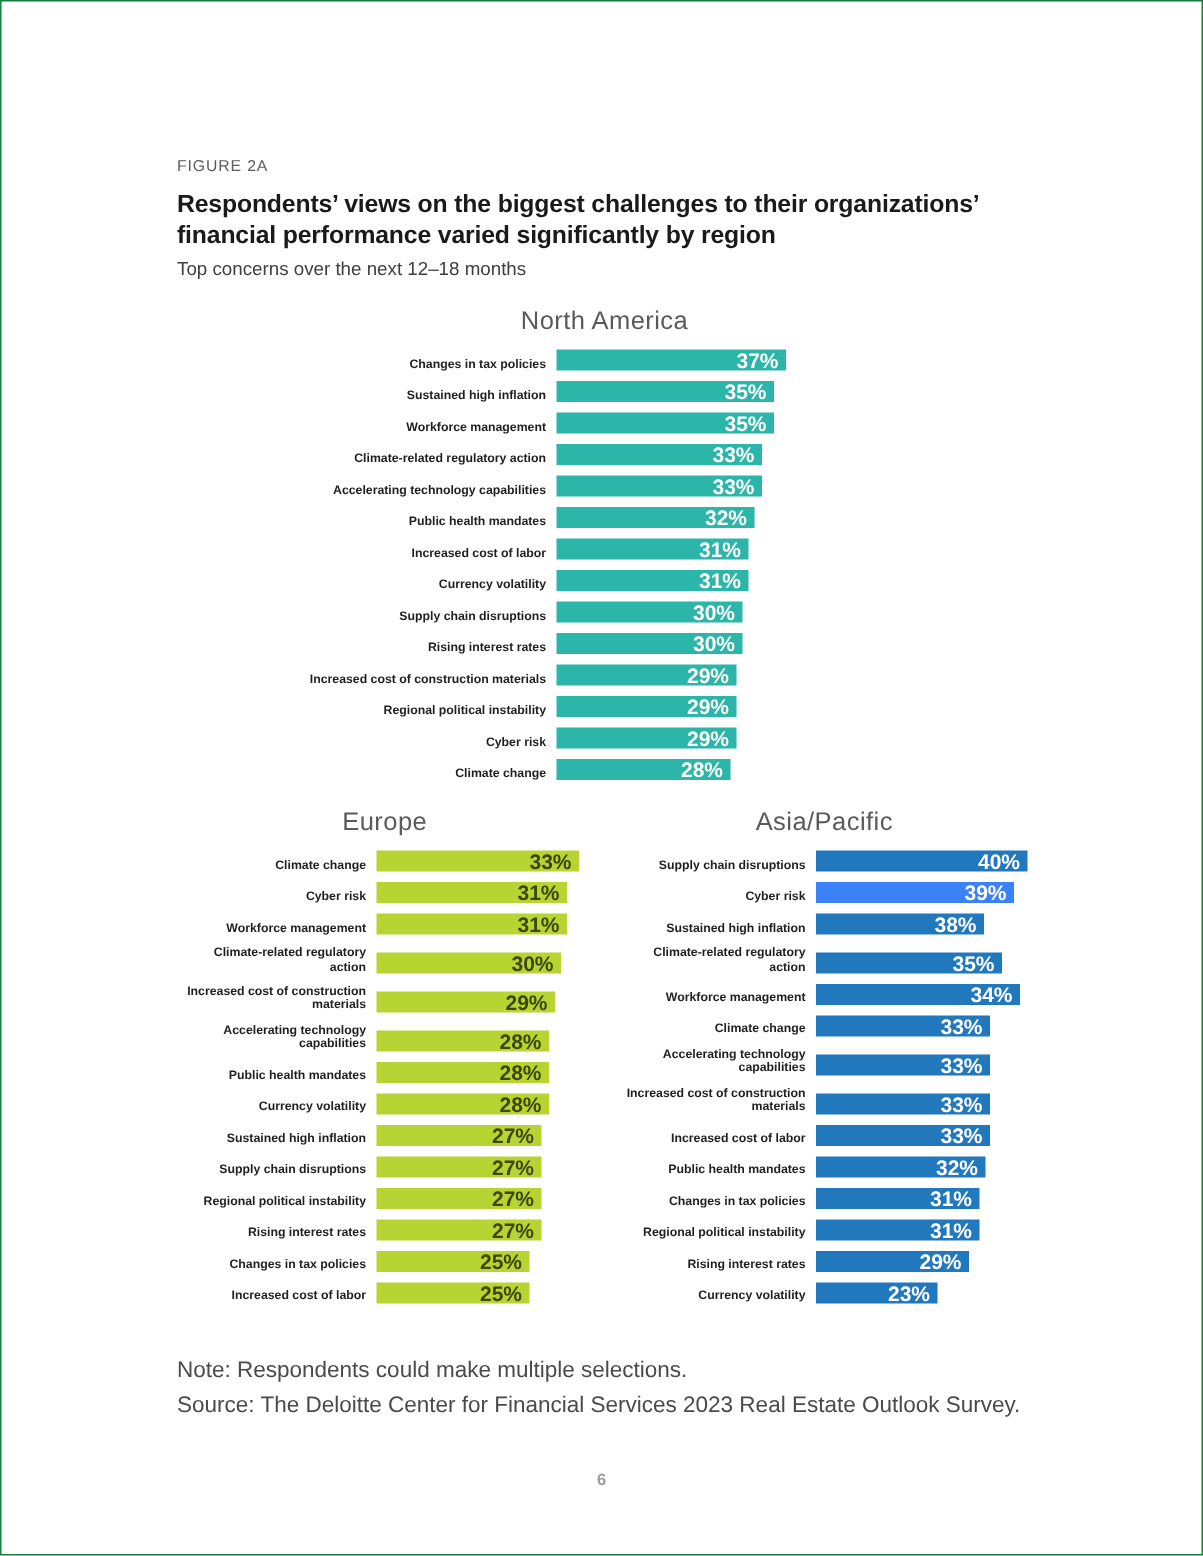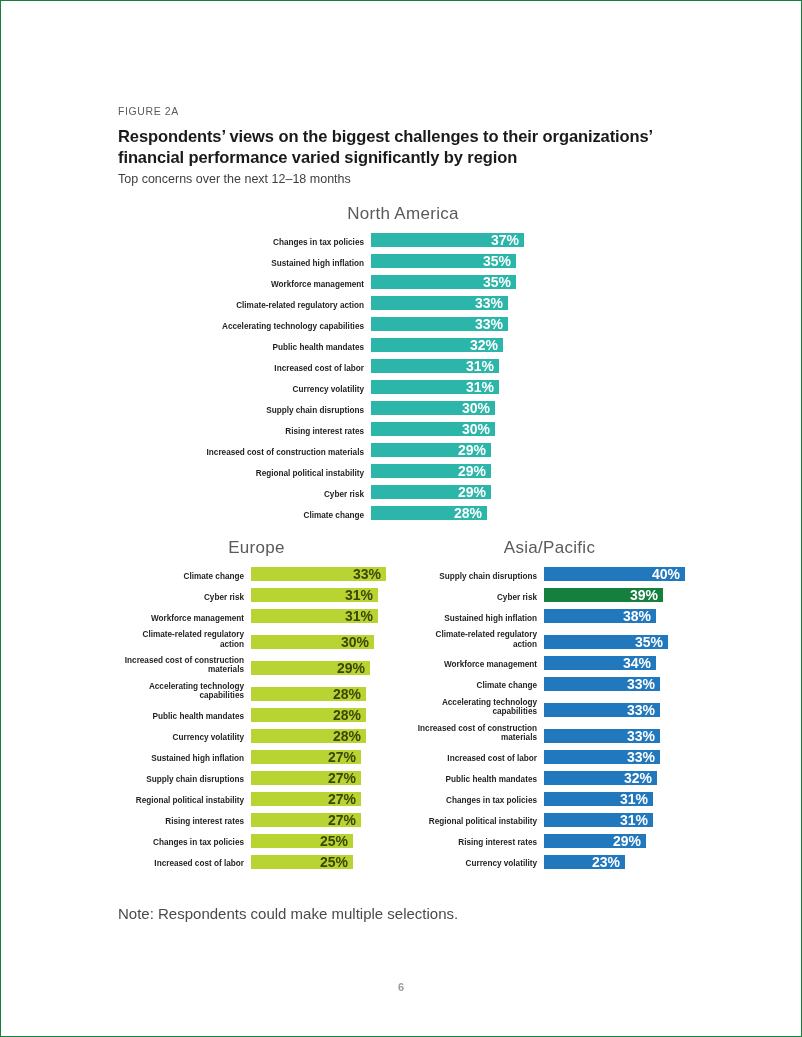--- a/index.html
+++ b/index.html
@@ -397,21 +397,21 @@
               <div class="cat">Supply chain disruptions</div>
               <div class="barwrap">
                 <div class="bar" style="width: 141px; background: rgb(34, 120, 189);">
                   <span class="val">40%</span>
                 </div>
               </div>
             </div>
             <div class="row">
               <div class="cat">Cyber risk</div>
               <div class="barwrap">
-                <div class="bar" style="width: 119px; background: #15803d; text-decoration: underline;">
+                <div class="bar" style="width: 132px; background: #3b82f6; text-decoration: underline;">
                   <span class="val">39%</span>
                 </div>
               </div>
             </div>
             <div class="row">
               <div class="cat">Sustained high inflation</div>
               <div class="barwrap">
                 <div class="bar" style="width: 112px; background: rgb(34, 120, 189);">
                   <span class="val">38%</span>
                 </div>
@@ -421,21 +421,21 @@
               <div class="cat">Climate-related regulatory action</div>
               <div class="barwrap">
                 <div class="bar" style="width: 124px; background: rgb(34, 120, 189);">
                   <span class="val">35%</span>
                 </div>
               </div>
             </div>
             <div class="row">
               <div class="cat">Workforce management</div>
               <div class="barwrap">
-                <div class="bar" style="width: 112px; background: rgb(34, 120, 189);">
+                <div class="bar" style="width: 136px; background: rgb(34, 120, 189);">
                   <span class="val">34%</span>
                 </div>
               </div>
             </div>
             <div class="row">
               <div class="cat">Climate change</div>
               <div class="barwrap">
                 <div class="bar" style="width: 116px; background: rgb(34, 120, 189);">
                   <span class="val">33%</span>
                 </div>
@@ -504,18 +504,19 @@
                   <span class="val">23%</span>
                 </div>
               </div>
             </div>
           </div>
       </div>
     </div>
 
     <div class="notes">
       <div>Note: Respondents could make multiple selections.</div>
+      <div>Source: The Deloitte Center for Financial Services 2023 Real Estate Outlook Survey.</div>
     </div>
 
   </div>
 
   <div class="page-number">6</div>
 </div>
 
 </body></html>

